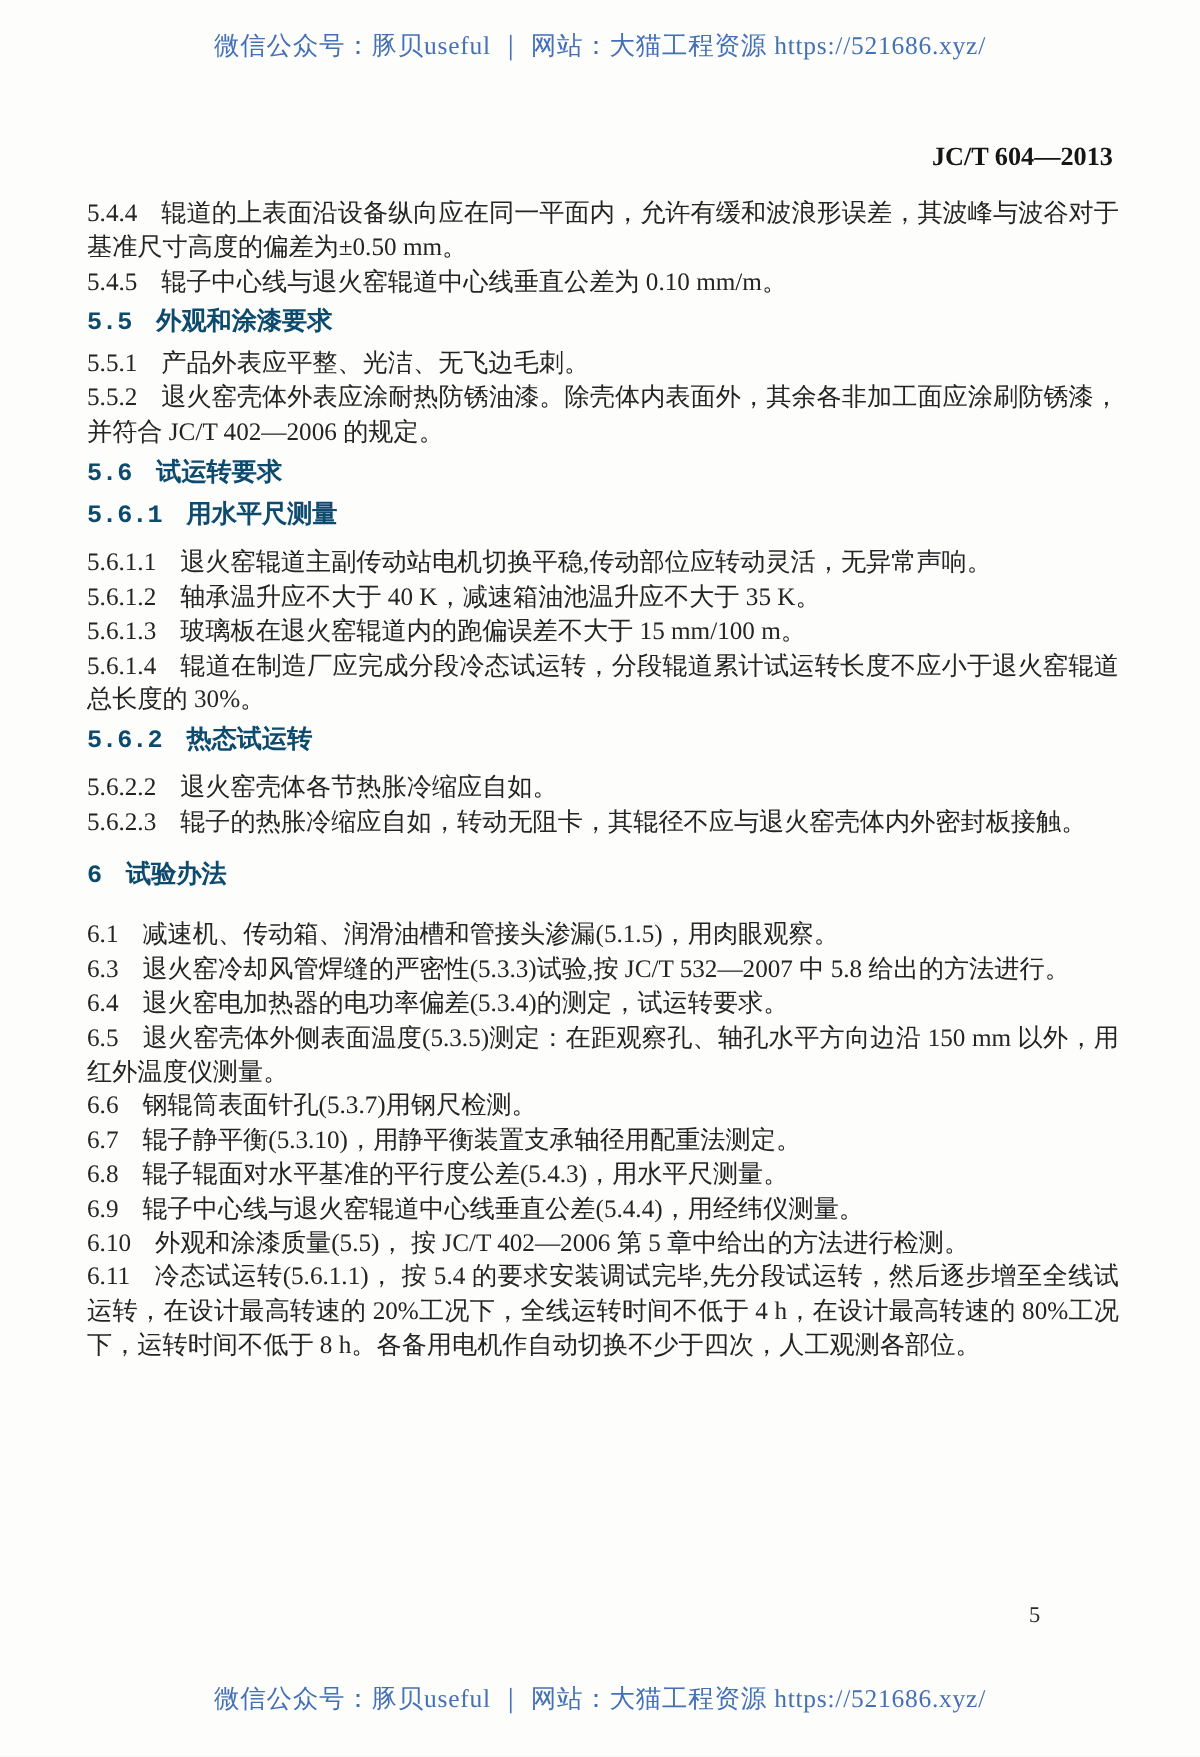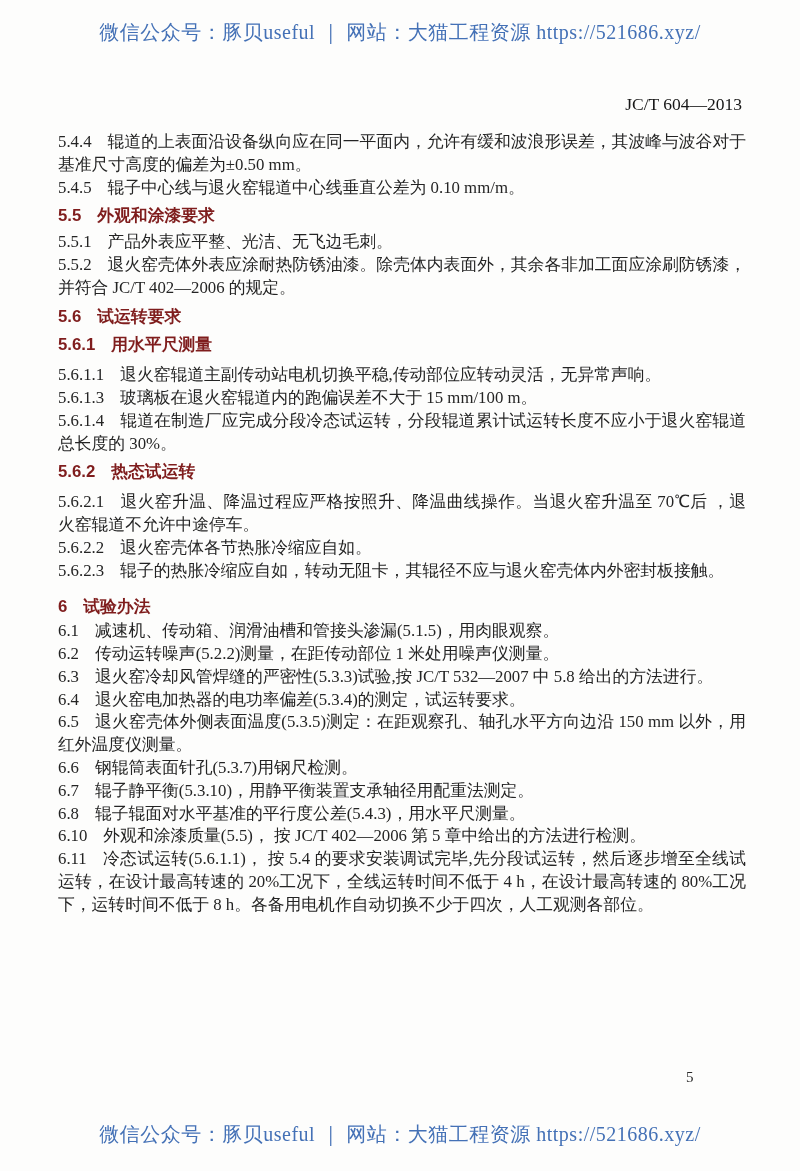--- a/index.html
+++ b/index.html
@@ -14,33 +14,33 @@
     overflow: hidden;
     font-family: "Liberation Serif", serif;
     color: #232323;
   }
 
   .watermark {
     position: absolute;
     left: 0;
     width: 100%;
     text-align: center;
-    font-size: 20px;
+    font-size: 17px;
     letter-spacing: 0.5px;
     font-family: "Liberation Serif", serif;
   }
   .watermark.top { top: 19px; }
   .watermark.bottom { top: 1121px; }
 
   .doc-number {
     position: absolute;
     top: 94px;
     right: 58px;
     font-size: 17.5px;
-    font-weight: normal;
+    font-weight: bold;
     font-family: "Liberation Serif", serif;
     color: #161616;
   }
 
   .doc-body {
     position: absolute;
     top: 131px;
     left: 58px;
     width: 688px;
     font-size: 16.8px;
@@ -49,25 +49,25 @@
     color: #242424;
   }
 
   .doc-body p { margin: 0; }
 
   .doc-body p.clause { font-weight: normal; }
 
   .doc-body p.h1,
   .doc-body p.h2,
   .doc-body p.h3 {
-    font-family: Liberation Sans, sans-serif;
+    font-family: Liberation Mono, monospace;
     font-weight: bold;
-    color: #7f1d1d;
+    color: #0c4a6e;
   }
-  .doc-body p.h1 { margin: 14px 0 1px 0; }
+  .doc-body p.h1 { margin: 14px 0 16px 0; }
   .doc-body p.h2 { margin: 6px 0 3px 0; }
   .doc-body p.h3 { margin: 6px 0 7px 0; }
 
   .num { margin-right: 0.95em; white-space: nowrap; }
 
   .page-number {
     position: absolute;
     top: 1069px;
     left: 686px;
     font-size: 15px;
@@ -86,35 +86,35 @@
 
   <div class="doc-body">
       <p class="clause"><span class="num">5.4.4</span><span class="txt">辊道的上表面沿设备纵向应在同一平面内，允许有缓和波浪形误差，其波峰与波谷对于基准尺寸高度的偏差为±0.50 mm。</span></p>
       <p class="clause"><span class="num">5.4.5</span><span class="txt">辊子中心线与退火窑辊道中心线垂直公差为 0.10 mm/m。</span></p>
       <p class="h2"><span class="num">5.5</span><span class="txt">外观和涂漆要求</span></p>
       <p class="clause"><span class="num">5.5.1</span><span class="txt">产品外表应平整、光洁、无飞边毛刺。</span></p>
       <p class="clause"><span class="num">5.5.2</span><span class="txt">退火窑壳体外表应涂耐热防锈油漆。除壳体内表面外，其余各非加工面应涂刷防锈漆，并符合 JC/T 402—2006 的规定。</span></p>
       <p class="h2"><span class="num">5.6</span><span class="txt">试运转要求</span></p>
       <p class="h3"><span class="num">5.6.1</span><span class="txt">用水平尺测量</span></p>
       <p class="clause"><span class="num">5.6.1.1</span><span class="txt">退火窑辊道主副传动站电机切换平稳,传动部位应转动灵活，无异常声响。</span></p>
+      <p class="clause"><span class="num">5.6.1.2</span><span class="txt">轴承温升应不大于 40 K，减速箱油池温升应不大于 35 K。</span></p>
       <p class="clause"><span class="num">5.6.1.3</span><span class="txt">玻璃板在退火窑辊道内的跑偏误差不大于 15 mm/100 m。</span></p>
       <p class="clause"><span class="num">5.6.1.4</span><span class="txt">辊道在制造厂应完成分段冷态试运转，分段辊道累计试运转长度不应小于退火窑辊道总长度的 30%。</span></p>
       <p class="h3"><span class="num">5.6.2</span><span class="txt">热态试运转</span></p>
-      <p class="clause"><span class="num">5.6.2.1</span><span class="txt">退火窑升温、降温过程应严格按照升、降温曲线操作。当退火窑升温至 70℃后 ，退火窑辊道不允许中途停车。</span></p>
       <p class="clause"><span class="num">5.6.2.2</span><span class="txt">退火窑壳体各节热胀冷缩应自如。</span></p>
       <p class="clause"><span class="num">5.6.2.3</span><span class="txt">辊子的热胀冷缩应自如，转动无阻卡，其辊径不应与退火窑壳体内外密封板接触。</span></p>
       <p class="h1"><span class="num">6</span><span class="txt">试验办法</span></p>
       <p class="clause"><span class="num">6.1</span><span class="txt">减速机、传动箱、润滑油槽和管接头渗漏(5.1.5)，用肉眼观察。</span></p>
-      <p class="clause"><span class="num">6.2</span><span class="txt">传动运转噪声(5.2.2)测量，在距传动部位 1 米处用噪声仪测量。</span></p>
       <p class="clause"><span class="num">6.3</span><span class="txt">退火窑冷却风管焊缝的严密性(5.3.3)试验,按 JC/T 532—2007 中 5.8 给出的方法进行。</span></p>
       <p class="clause"><span class="num">6.4</span><span class="txt">退火窑电加热器的电功率偏差(5.3.4)的测定，试运转要求。</span></p>
       <p class="clause"><span class="num">6.5</span><span class="txt">退火窑壳体外侧表面温度(5.3.5)测定：在距观察孔、轴孔水平方向边沿 150 mm 以外，用红外温度仪测量。</span></p>
       <p class="clause"><span class="num">6.6</span><span class="txt">钢辊筒表面针孔(5.3.7)用钢尺检测。</span></p>
       <p class="clause"><span class="num">6.7</span><span class="txt">辊子静平衡(5.3.10)，用静平衡装置支承轴径用配重法测定。</span></p>
       <p class="clause"><span class="num">6.8</span><span class="txt">辊子辊面对水平基准的平行度公差(5.4.3)，用水平尺测量。</span></p>
+      <p class="clause"><span class="num">6.9</span><span class="txt">辊子中心线与退火窑辊道中心线垂直公差(5.4.4)，用经纬仪测量。</span></p>
       <p class="clause"><span class="num">6.10</span><span class="txt">外观和涂漆质量(5.5)， 按 JC/T 402—2006 第 5 章中给出的方法进行检测。</span></p>
       <p class="clause"><span class="num">6.11</span><span class="txt">冷态试运转(5.6.1.1)， 按 5.4 的要求安装调试完毕,先分段试运转，然后逐步增至全线试运转，在设计最高转速的 20%工况下，全线运转时间不低于 4 h，在设计最高转速的 80%工况下，运转时间不低于 8 h。各备用电机作自动切换不少于四次，人工观测各部位。</span></p>
     </div>
 
   <div class="page-number">5</div>
 
   <div class="watermark bottom" style="color: rgb(68, 113, 182);">微信公众号：豚贝useful ｜ 网站：大猫工程资源 https://521686.xyz/</div>
 
 </div>
 

